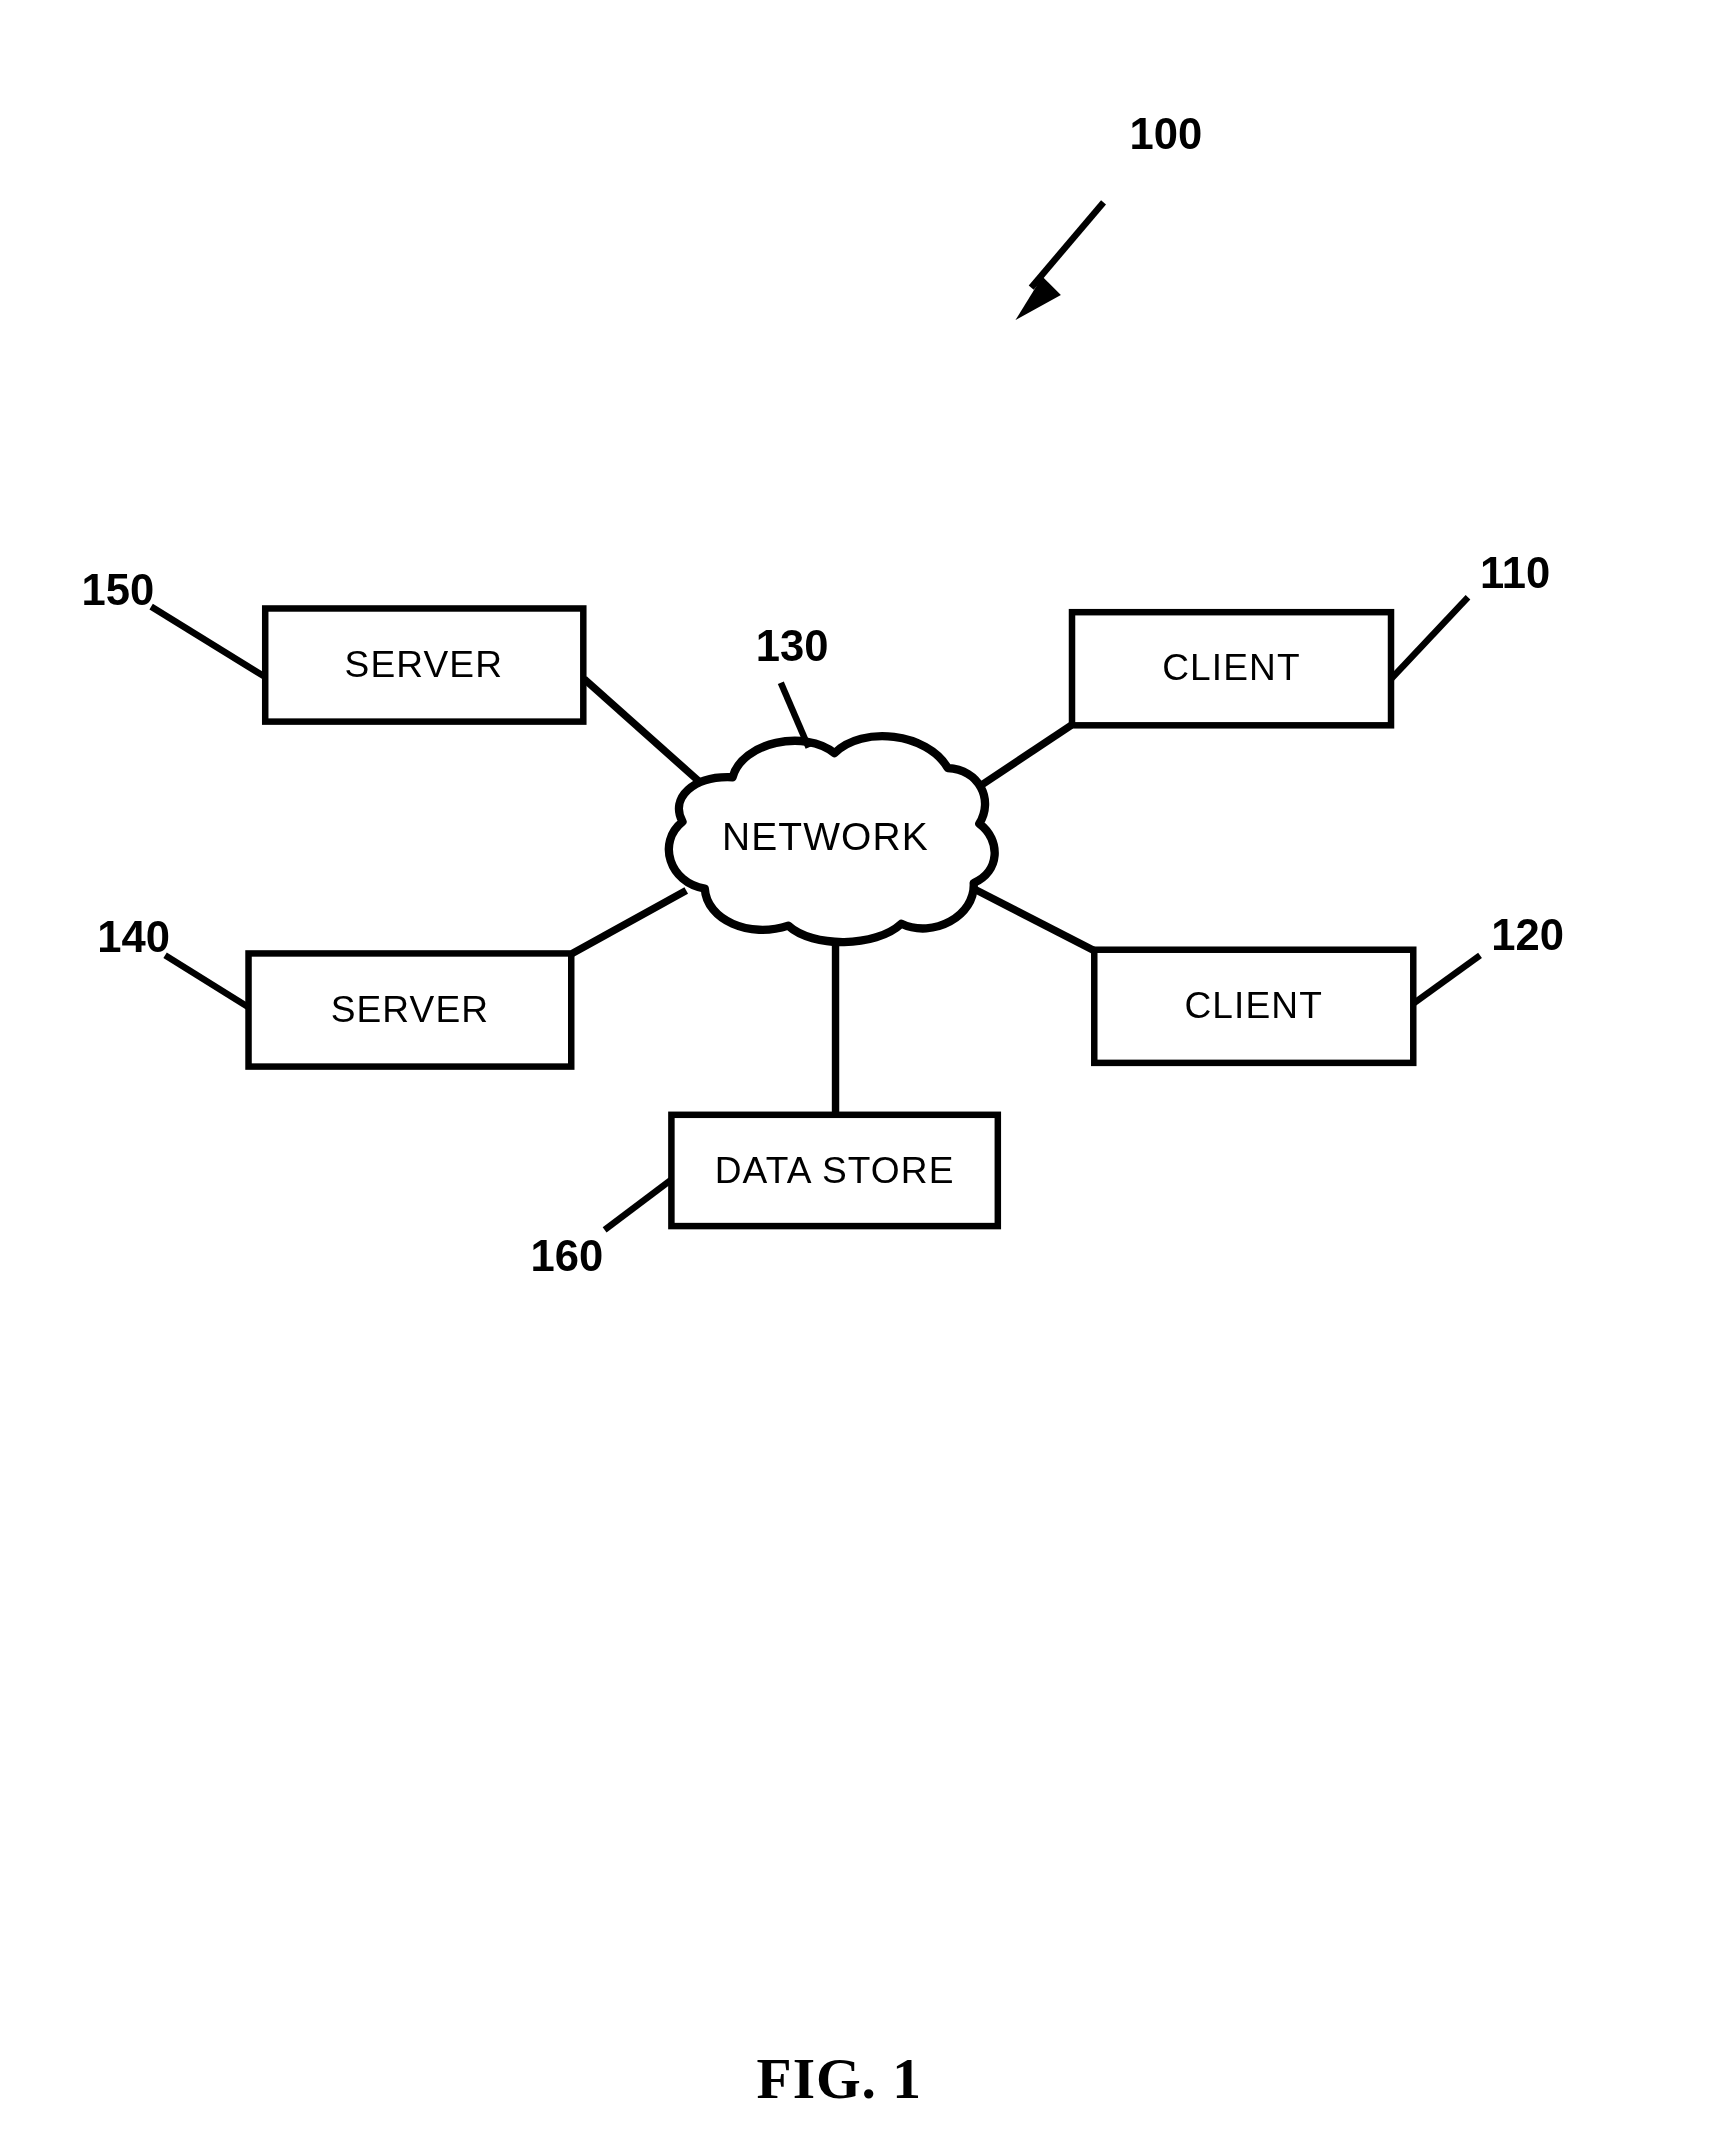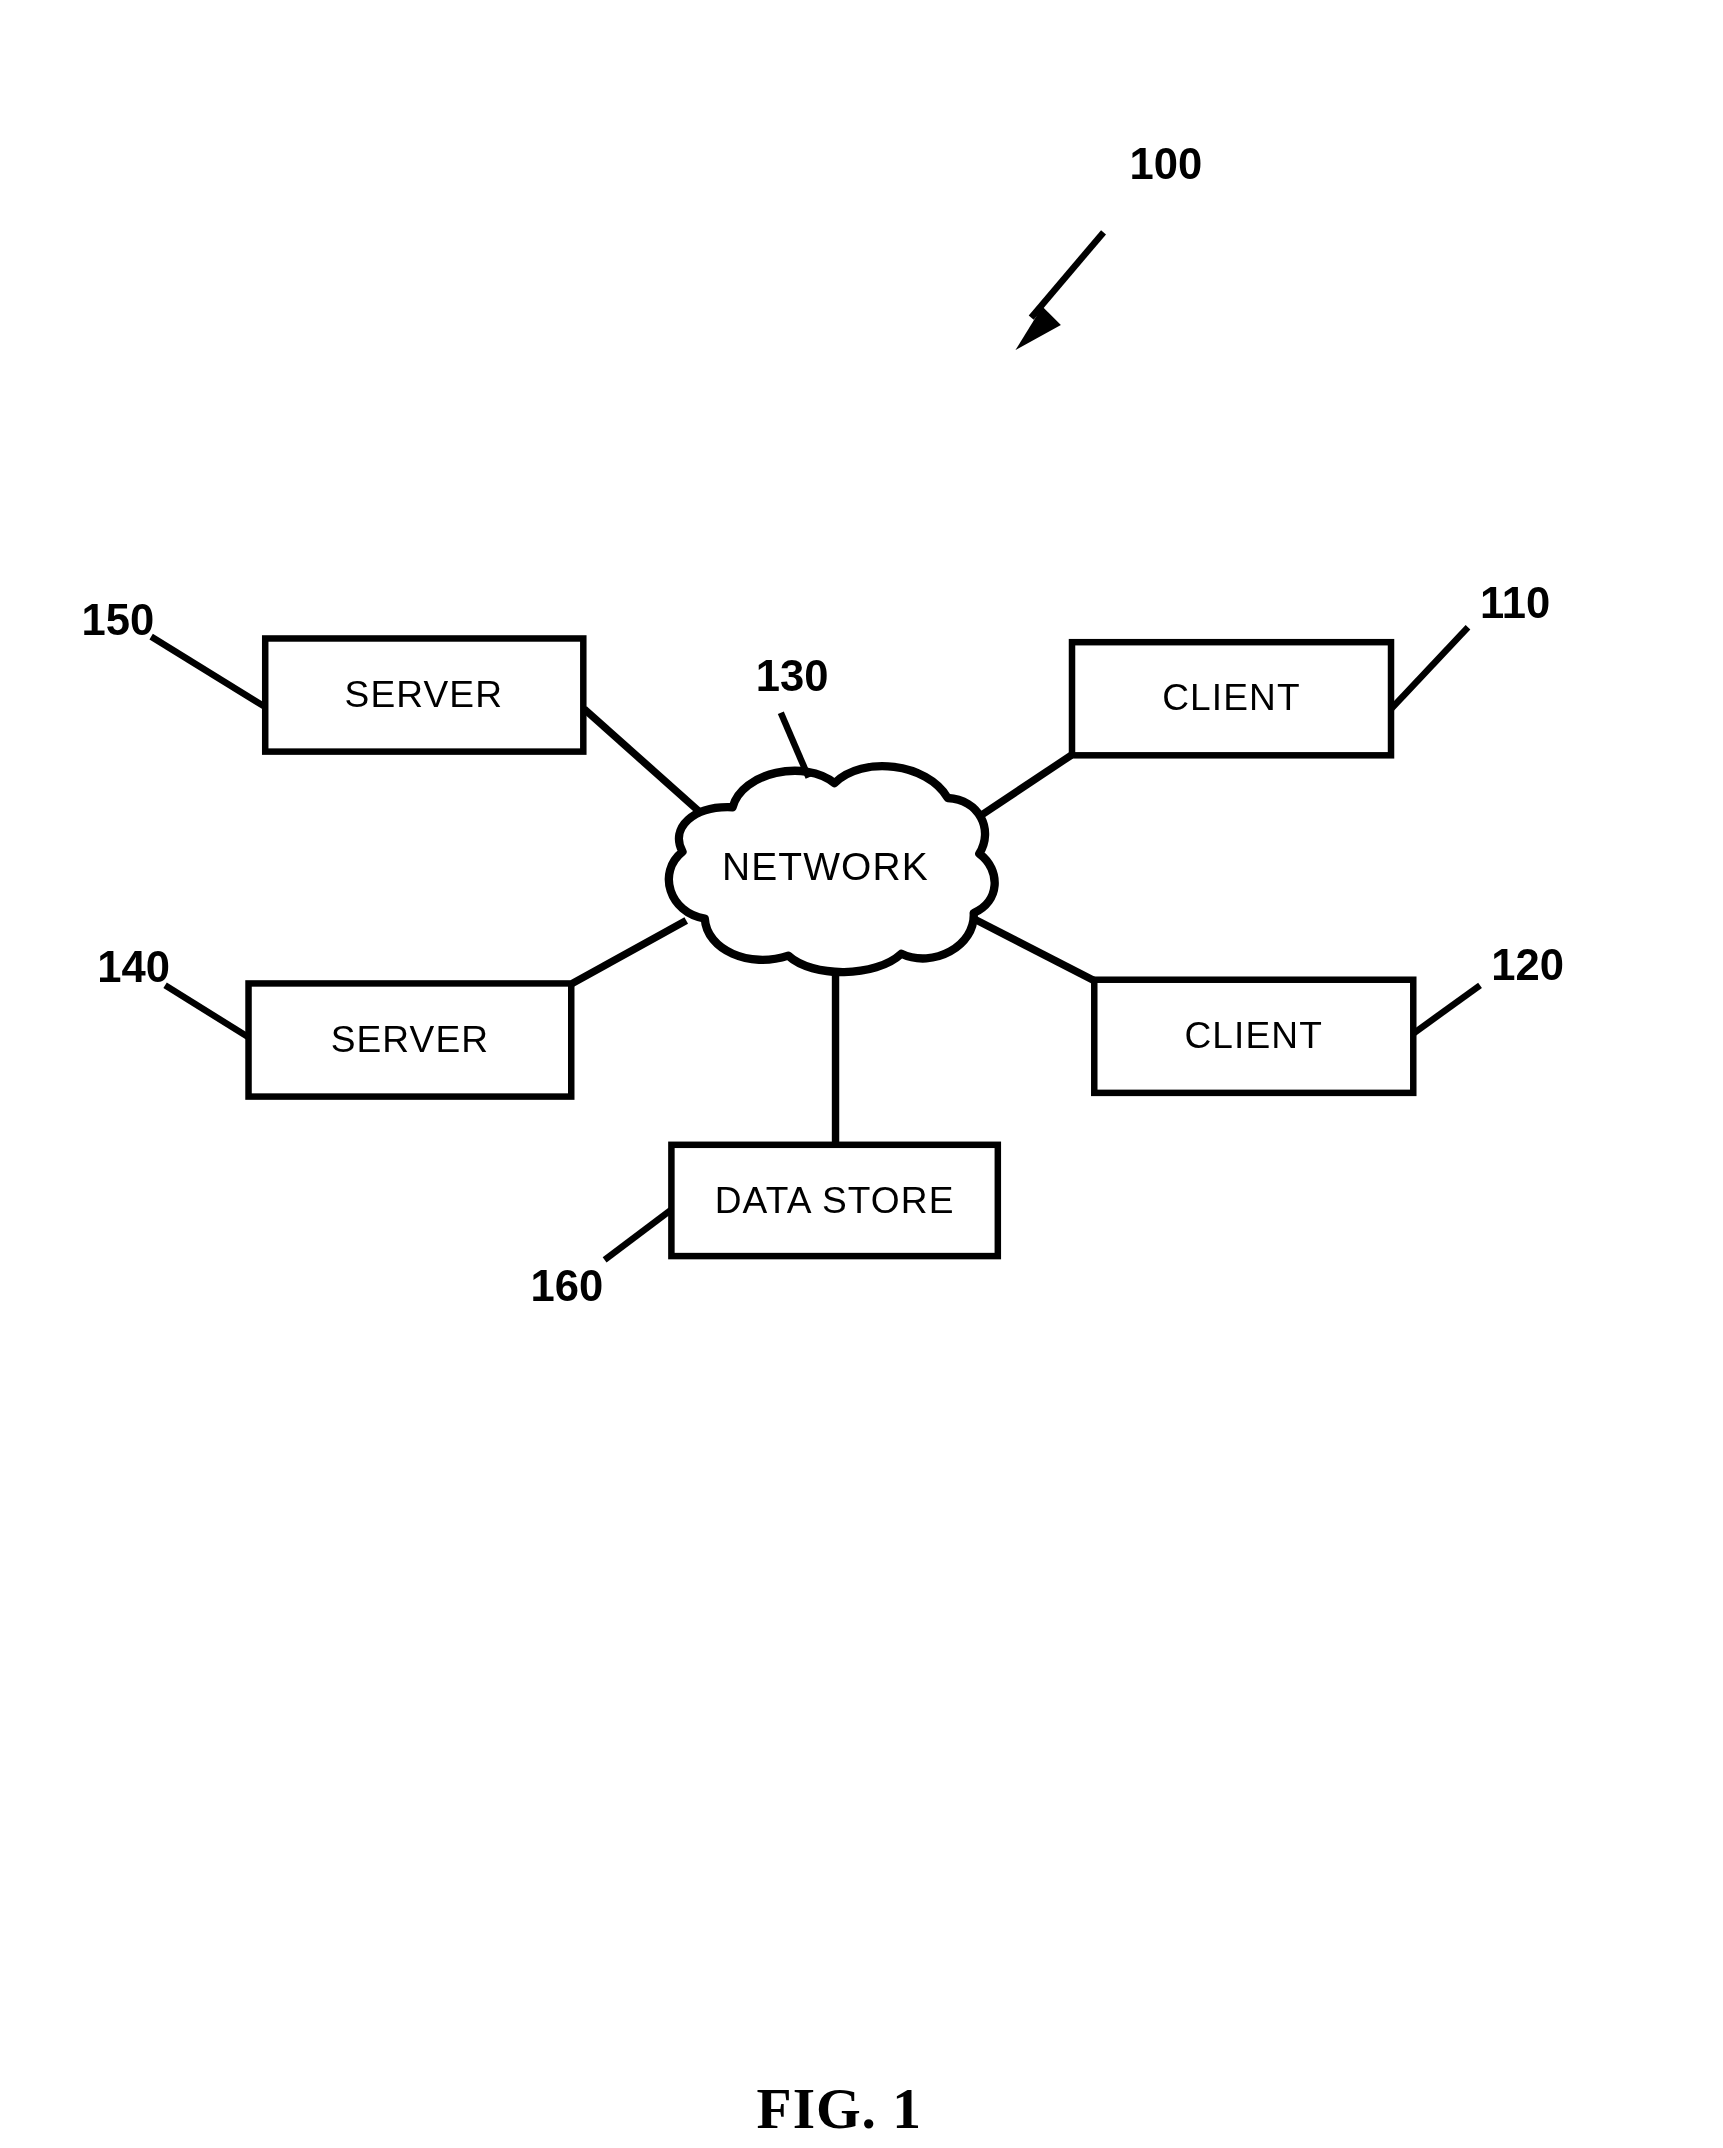--- a/index.html
+++ b/index.html
@@ -13,21 +13,20 @@
     height: 2148px;
     position: relative;
     overflow: hidden;
     font-family: "Liberation Sans", sans-serif;
   }
   #figure-root {
     position: absolute;
     inset: 0;
     width: 1723px;
     height: 1504px;
-    margin-top: 30px;
   }
   svg#patent-figure {
     display: block;
     width: 1723px;
     height: 2148px;
   }
   .node-box {
     fill: #ffffff;
     stroke: #000000;
     stroke-width: 7;

